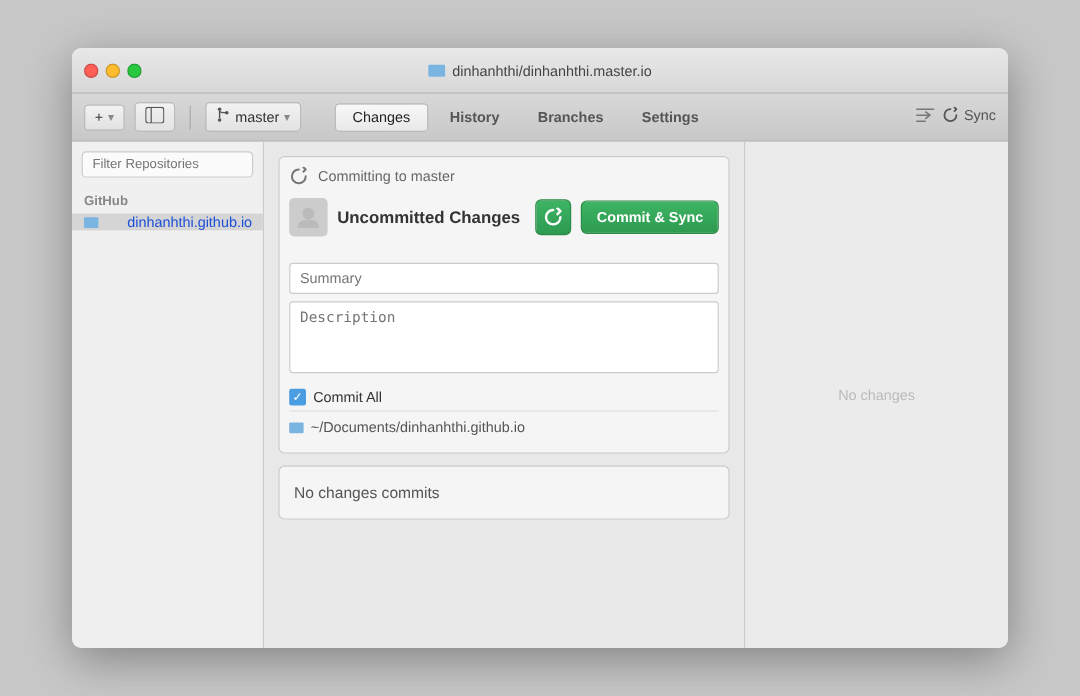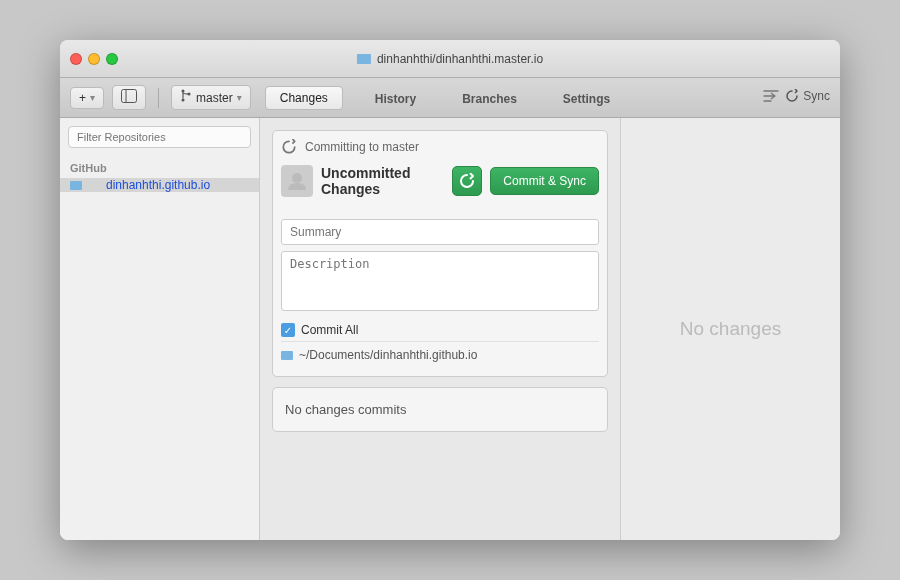--- a/index.html
+++ b/index.html
@@ -111,23 +111,23 @@
       font-size: 12px;
       color: #333;
       cursor: pointer;
       display: flex;
       align-items: center;
       gap: 4px;
     }
 
     .tab-bar {
       display: flex;
-      align-items: flex-end;
-      margin-left: 6px;
-      gap: 18px;
+      align-items: center;
+      margin-left: 20px;
+      gap: 4px;
     }
 
     .tab {
       padding: 4px 14px;
       font-size: 12px;
       color: #555;
       border-radius: 4px;
       cursor: pointer;
       background: transparent;
       border: none;
@@ -167,21 +167,21 @@
 
     
     .main-content {
       display: flex;
       flex: 1;
       overflow: hidden;
     }
 
     
     .sidebar {
-      width: 200px;
+      width: 160px;
       background: #f0f0f0;
       border-right: 1px solid #ccc;
       display: flex;
       flex-direction: column;
       flex-shrink: 0;
     }
 
     .filter-repos {
       margin: 8px;
       background: rgba(255,255,255,0.7);
@@ -292,21 +292,21 @@
       color: white;
       font-size: 14px;
     }
 
     .commit-sync-btn {
       background: linear-gradient(to bottom, #3eb464, #2d9a50);
       border: 1px solid #2a8a46;
       border-radius: 5px;
       color: white;
       font-size: 12px;
-      font-weight: 400;
+      font-weight: 700;
       padding: 6px 12px;
       cursor: pointer;
     }
 
     .summary-input {
       width: 100%;
       border: 1px solid #ccc;
       border-radius: 3px;
       padding: 5px 8px;
       font-size: 12px;
@@ -375,21 +375,21 @@
       width: 220px;
       background: #ebebeb;
       border-left: 1px solid #ccc;
       display: flex;
       align-items: center;
       justify-content: center;
       flex-shrink: 0;
     }
 
     .no-changes-text {
-      font-size: 19px;
+      font-size: 12px;
       color: #bbb;
     }
   </style>
 </head>
 <body>
 
 <div class="window">
 
   <div class="titlebar">
     <div class="traffic-lights">

